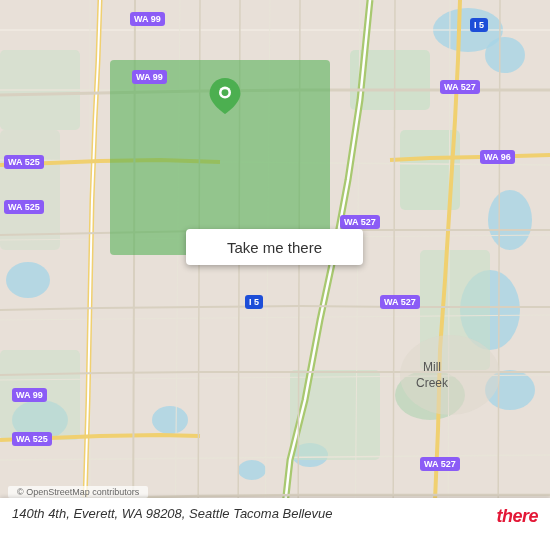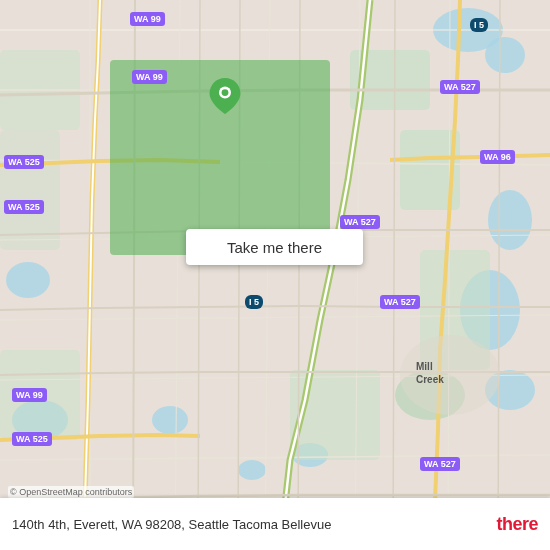--- a/index.html
+++ b/index.html
@@ -72,24 +72,25 @@
 
     
     #bottom-bar {
       position: absolute;
       bottom: 0;
       left: 0;
       width: 100%;
       background: white;
       padding: 8px 12px;
       display: flex;
-      align-items: center;
+      align-items: flex-start;
       justify-content: space-between;
       box-shadow: 0 -1px 4px rgba(0,0,0,0.15);
       height: 52px;
+      font-style: italic;
     }
 
     #address-text {
       font-size: 13px;
       color: #333;
       flex: 1;
     }
 
     #moovit-logo {
       display: flex;
@@ -105,39 +106,38 @@
     }
 
     
     #copyright {
       position: absolute;
       bottom: 52px;
       left: 8px;
       font-size: 9px;
       color: #666;
       background: rgba(255,255,255,0.7);
-      padding: 1px 2px;
+      padding: 1px 9px;
       border-radius: 2px;
     }
 
     
     .route-badge {
       position: absolute;
       background: #4a90d9;
       color: white;
       font-size: 9px;
       font-weight: bold;
       padding: 2px 4px;
       border-radius: 3px;
       white-space: nowrap;
     }
 
     .route-badge.green {
-      background: #0c4a6e;
-      border-radius: 6px;
+      background: #1d4ed8;
     }
 
     .route-badge.yellow {
       background: #8b5cf6;
       color: white;
     }
   </style>
 </head>
 <body>
 
@@ -226,21 +226,21 @@
   <div class="route-badge yellow" style="top:155px;left:4px;">WA 525</div>
   <div class="route-badge yellow" style="top:150px;left:480px;">WA 96</div>
   <div class="route-badge yellow" style="top:200px;left:4px;">WA 525</div>
   <div class="route-badge yellow" style="top:215px;left:340px;">WA 527</div>
   <div class="route-badge green" style="top:295px;left:245px;">I 5</div>
   <div class="route-badge yellow" style="top:295px;left:380px;">WA 527</div>
   <div class="route-badge yellow" style="top:388px;left:12px;">WA 99</div>
   <div class="route-badge yellow" style="top:432px;left:12px;">WA 525</div>
   <div class="route-badge yellow" style="top:457px;left:420px;">WA 527</div>
 
-  <div style="position:absolute;top:360px;left:416px;font-size:10px;color:#555;font-weight:700;text-align:left;line-height:1.3;">Mill<br>Creek</div>
+  <div style="position:absolute;top:360px;left:416px;font-size:12px;color:#555;font-weight:400;text-align:center;line-height:1.3;">Mill<br>Creek</div>
 
   <button id="take-me-there-btn">Take me there</button>
 
   <div id="copyright">© OpenStreetMap contributors</div>
 
   <div id="bottom-bar">
     <span id="address-text">140th 4th, Everett, WA 98208, Seattle Tacoma Bellevue</span>
     <div id="moovit-logo">
       <span id="moovit-text">there</span>
     </div>

